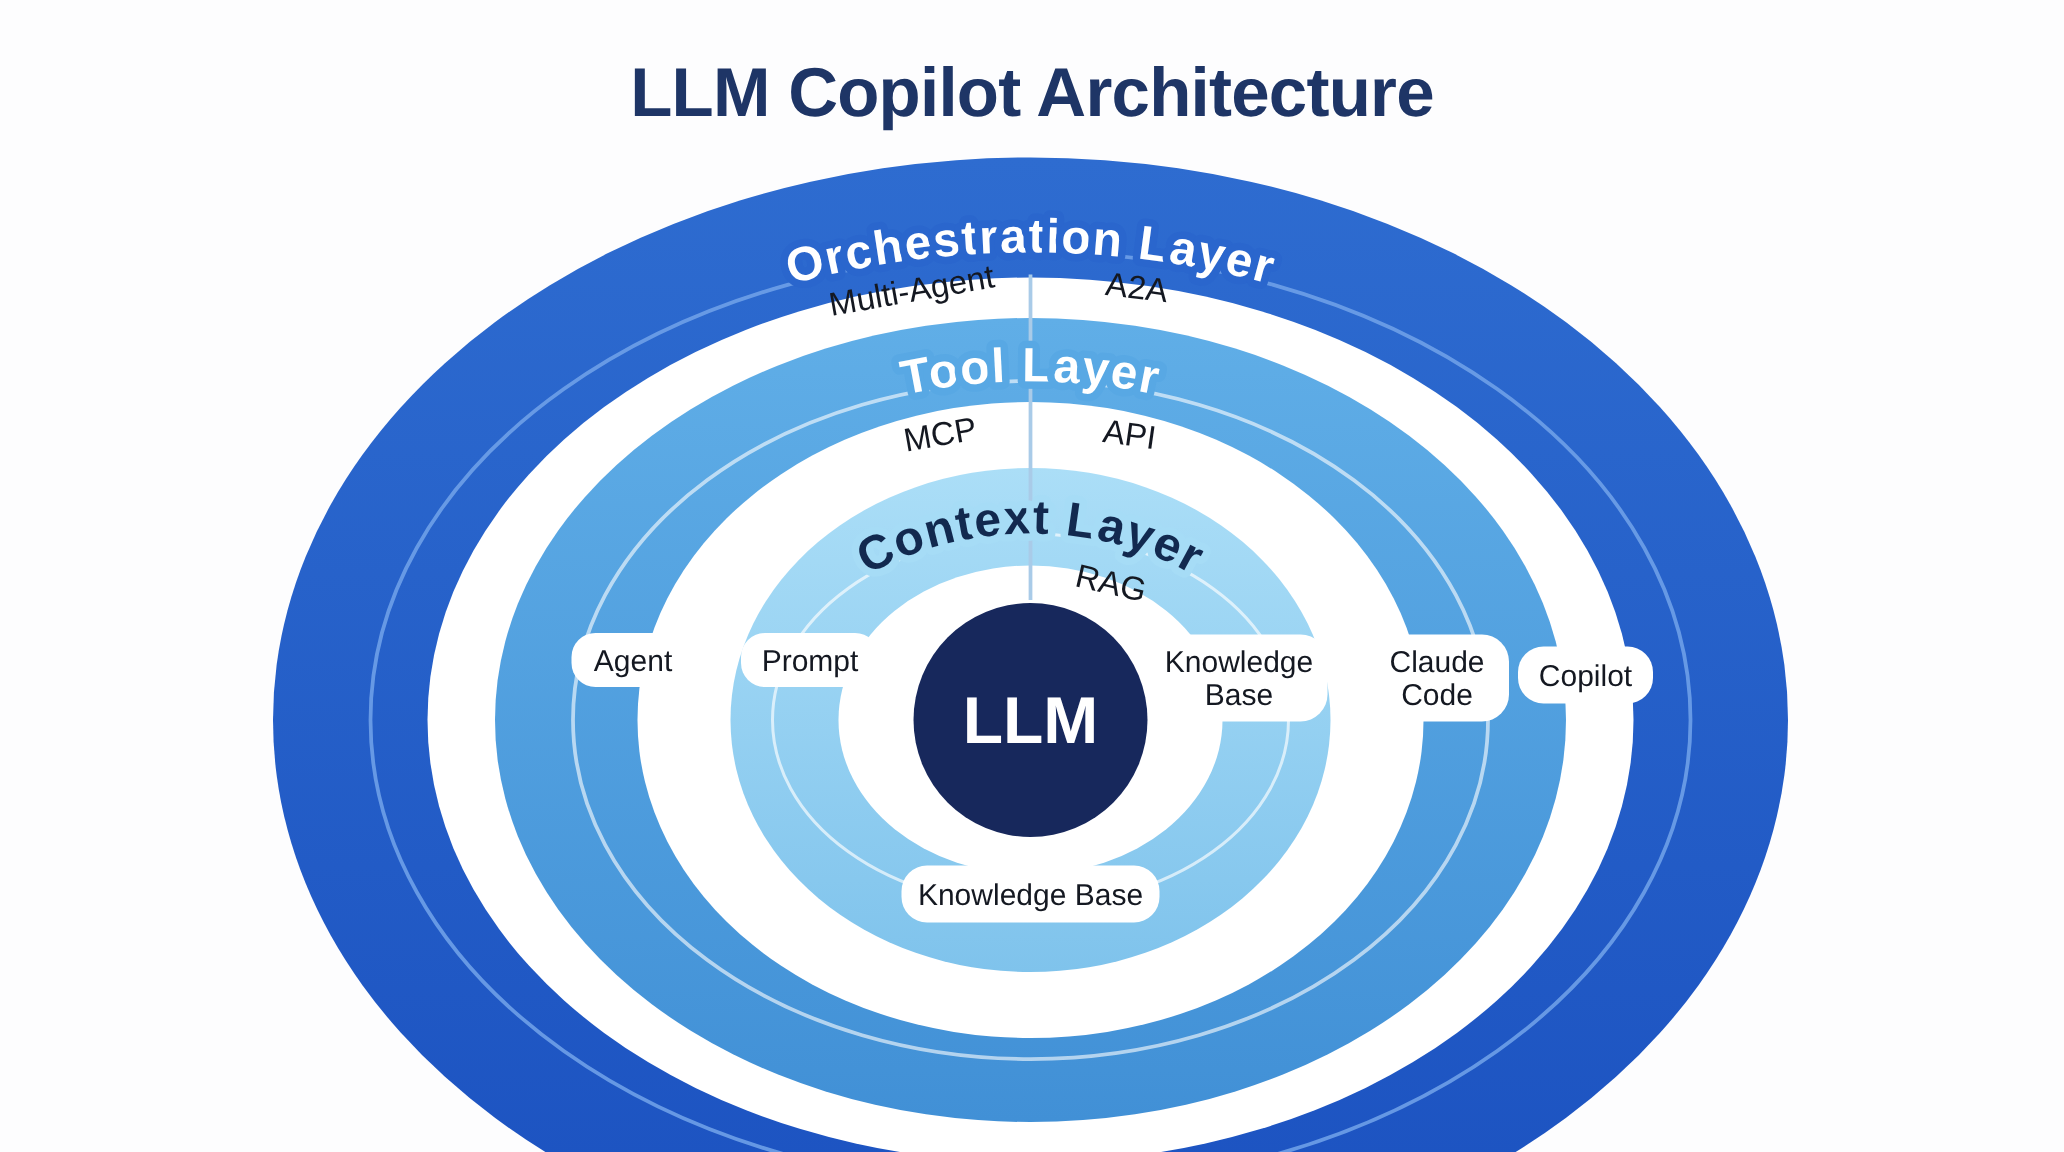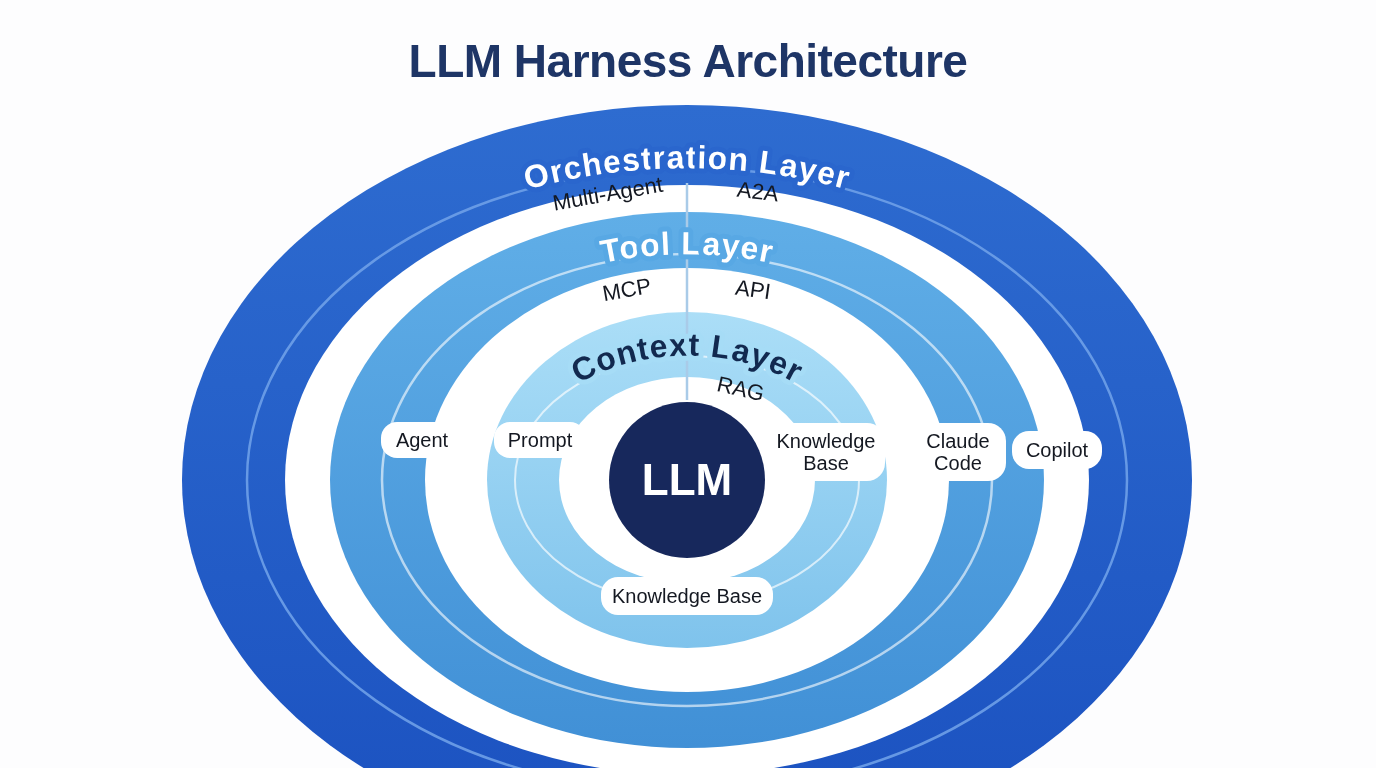--- a/index.html
+++ b/index.html
@@ -16,21 +16,21 @@
   .item-label{font-size:22px;fill:#141821;}
   .pill-rect{fill:#ffffff;}
   .pill-text{font-size:20px;fill:#141821;text-anchor:middle;}
   .llm-text{font-size:44px;font-weight:700;fill:#ffffff;text-anchor:middle;}
 </style>
 </head>
 <body>
 
 <div class="stage">
 
-  <div class="page-title">LLM Harness Architecture</div>
+  <div class="page-title">LLM Copilot Architecture</div>
 
   <svg class="diagram-svg" width="1376" height="768" viewBox="0 0 1376 768">
     <defs>
       <linearGradient id="gOrch" x1="0" y1="0" x2="0" y2="1">
         <stop offset="0" stop-color="#2e6cd0"></stop>
         <stop offset="1" stop-color="#1b51c0"></stop>
       </linearGradient>
       <linearGradient id="gTool" x1="0" y1="0" x2="0" y2="1">
         <stop offset="0" stop-color="#60aee7"></stop>
         <stop offset="1" stop-color="#4190d6"></stop>

